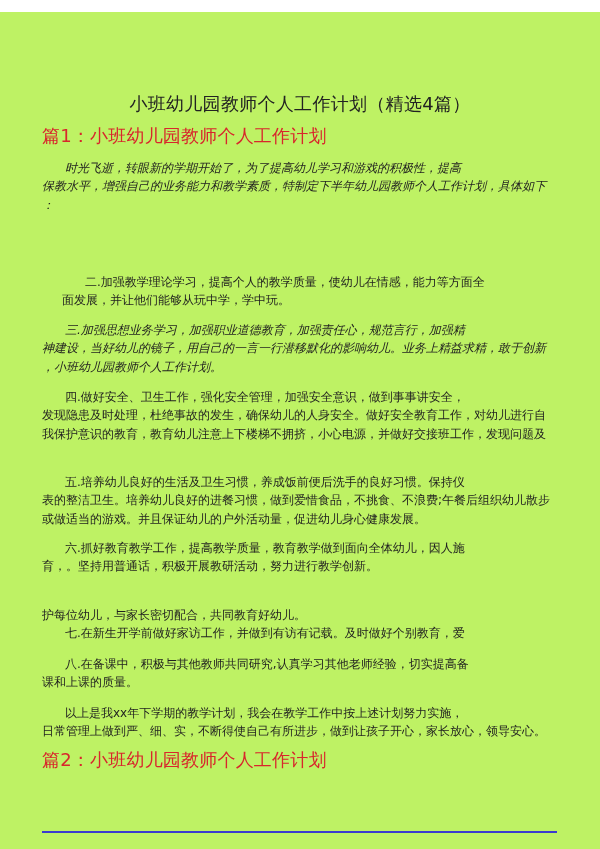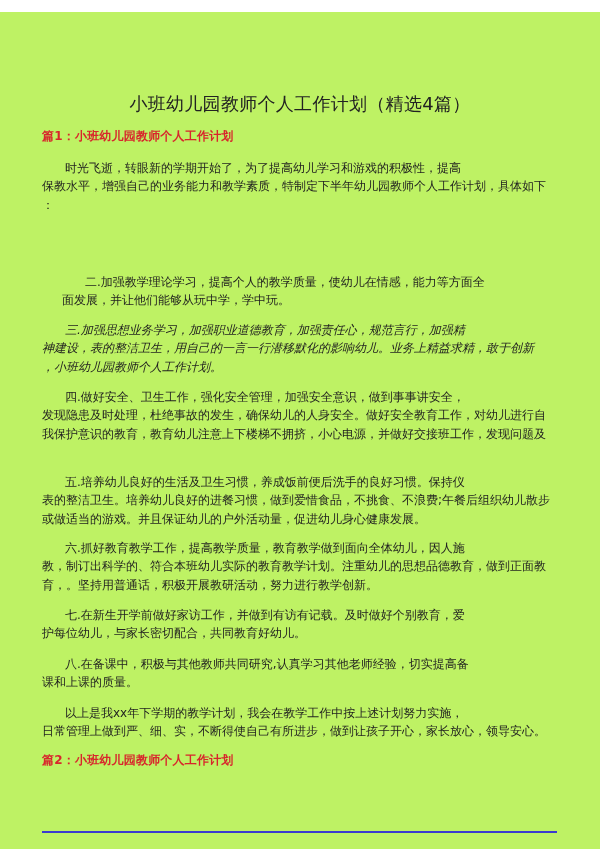--- a/index.html
+++ b/index.html
@@ -1,74 +1,73 @@
 <!DOCTYPE html>
 <html><head>
 <meta charset="utf-8">
 <style>
   html, body { margin:0; padding:0; background:#ffffff; }
   body { width:600px; height:849px; position:relative; overflow:hidden;
          font-family:"DejaVu Sans", "Liberation Sans", sans-serif; color:#1a1a1a; }
   .page { position:absolute; left:0; top:12px; width:600px; height:849px; background:#bef264; }
   .title { position:absolute; left:0; width:600px; top:79px; text-align:center;
            font-size:18px; line-height:26px; color:#222; letter-spacing:0.3px; }
-  .h2 { position:absolute; left:42px; font-size:12px; line-height:20px; color:#d8262c; font-weight:bold; letter-spacing:0.2px; }
+  .h2 { position:absolute; left:42px; font-size:18px; line-height:20px; color:#d8262c; font-weight:normal; letter-spacing:0.2px; }
   .para { position:absolute; left:42px; width:520px; font-size:12px; line-height:18.4px; color:#1f1f1f; }
   .line { display:block; white-space:nowrap; }
   .indent { padding-left:23px; }
   .rule { position:absolute; left:42px; width:515px; top:819px; height:2px; background:#3b3bcf; }
 </style>
 </head>
 <body>
 
 <div class="page">
 
   <div class="title">小班幼儿园教师个人工作计划（精选4篇）</div>
 
   <div class="h2" style="top:114px;">篇1：小班幼儿园教师个人工作计划</div>
 
-  <div class="para" style="top:147px;">
+  <div class="para" style="top:147px;font-style:italic;">
     <span class="line indent">时光飞逝，转眼新的学期开始了，为了提高幼儿学习和游戏的积极性，提高</span>
     <span class="line">保教水平，增强自己的业务能力和教学素质，特制定下半年幼儿园教师个人工作计划，具体如下</span>
     <span class="line">：</span>
   </div>
 
 
   <div class="para" style="top:261px;margin-left:20px;">
     <span class="line indent">二.加强教学理论学习，提高个人的教学质量，使幼儿在情感，能力等方面全</span>
     <span class="line">面发展，并让他们能够从玩中学，学中玩。</span>
   </div>
 
   <div class="para" style="top:309px;font-style:italic;">
     <span class="line indent">三.加强思想业务学习，加强职业道德教育，加强责任心，规范言行，加强精</span>
-    <span class="line">神建设，表的整洁卫生，用自己的一言一行潜移默化的影响幼儿。业务上精益求精，敢于创新</span>
+    <span class="line">神建设，当好幼儿的镜子，用自己的一言一行潜移默化的影响幼儿。业务上精益求精，敢于创新</span>
     <span class="line">，小班幼儿园教师个人工作计划。</span>
   </div>
 
   <div class="para" style="top:376px;">
     <span class="line indent">四.做好安全、卫生工作，强化安全管理，加强安全意识，做到事事讲安全，</span>
     <span class="line">发现隐患及时处理，杜绝事故的发生，确保幼儿的人身安全。做好安全教育工作，对幼儿进行自</span>
     <span class="line">我保护意识的教育，教育幼儿注意上下楼梯不拥挤，小心电源，并做好交接班工作，发现问题及</span>
   </div>
 
   <div class="para" style="top:461px;">
     <span class="line indent">五.培养幼儿良好的生活及卫生习惯，养成饭前便后洗手的良好习惯。保持仪</span>
     <span class="line">表的整洁卫生。培养幼儿良好的进餐习惯，做到爱惜食品，不挑食、不浪费;午餐后组织幼儿散步</span>
     <span class="line">或做适当的游戏。并且保证幼儿的户外活动量，促进幼儿身心健康发展。</span>
   </div>
 
   <div class="para" style="top:527px;">
     <span class="line indent">六.抓好教育教学工作，提高教学质量，教育教学做到面向全体幼儿，因人施</span>
-    <span class="line">教，制订出科学的、符合本班幼儿实际的教育教学计划。注重幼儿的思想品德教育，做到正面教</span>
     <span class="line">育，。坚持用普通话，积极开展教研活动，努力进行教学创新。</span>
   </div>
 
   <div class="para" style="top:594px;">
+    <span class="line">护每位幼儿，与家长密切配合，共同教育好幼儿。</span>
     <span class="line indent">七.在新生开学前做好家访工作，并做到有访有记载。及时做好个别教育，爱</span>
-    <span class="line">护每位幼儿，与家长密切配合，共同教育好幼儿。</span>
   </div>
 
   <div class="para" style="top:643px;">
     <span class="line indent">八.在备课中，积极与其他教师共同研究,认真学习其他老师经验，切实提高备</span>
     <span class="line">课和上课的质量。</span>
   </div>
 
   <div class="para" style="top:692px;">
     <span class="line indent">以上是我xx年下学期的教学计划，我会在教学工作中按上述计划努力实施，</span>
     <span class="line">日常管理上做到严、细、实，不断得使自己有所进步，做到让孩子开心，家长放心，领导安心。</span>

